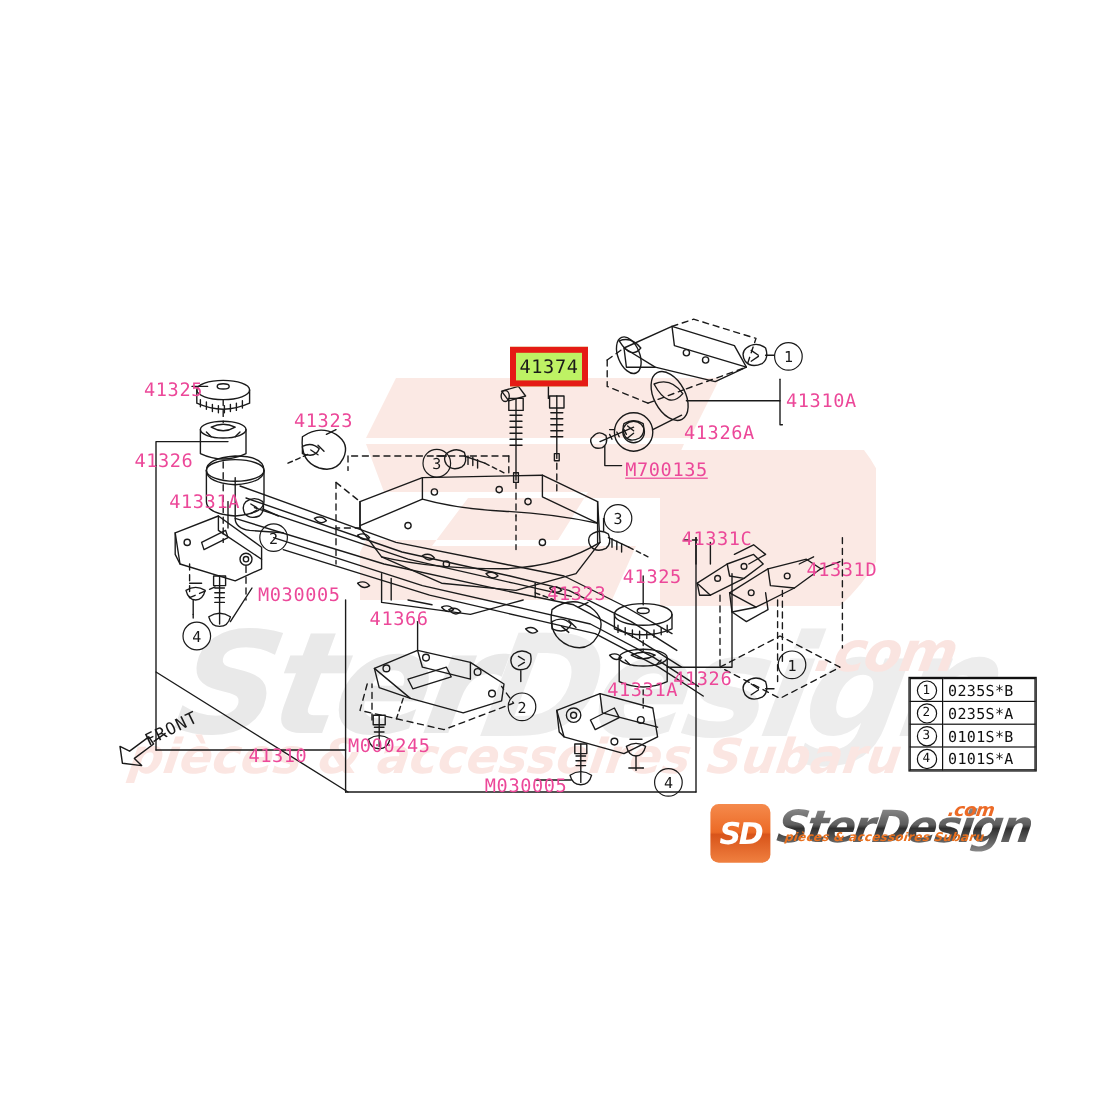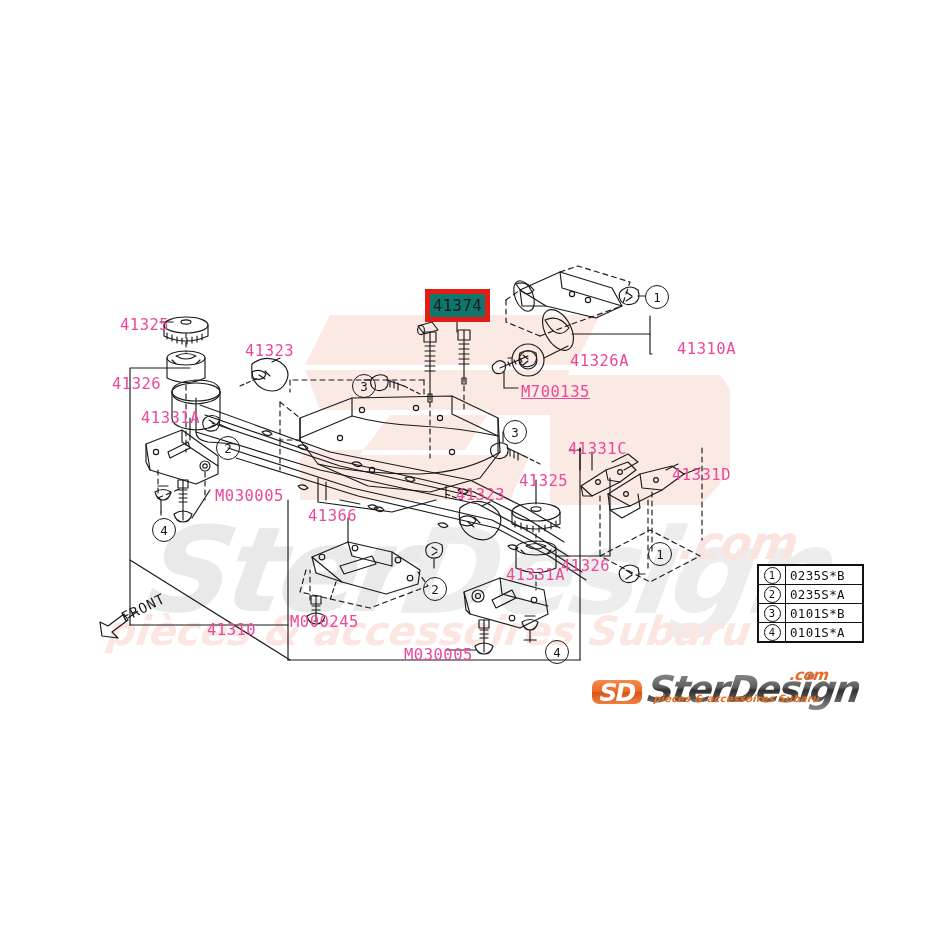--- a/index.html
+++ b/index.html
@@ -39,21 +39,21 @@
        font-size:15.5px;color:#ec4899;white-space:nowrap;letter-spacing:0.5px;}
 
   .callout{position:absolute;width:22px;height:22px;border-radius:50%;
            border:1.4px solid #1a1a1a;background:transparent;
            font-family:"DejaVu Sans Mono","Liberation Mono",monospace;
            font-size:12.5px;color:#1a1a1a;
            display:flex;align-items:center;justify-content:center;}
 
   
   #hl-41374{position:absolute;left:425px;top:289px;width:65px;height:33px;
-            border:5px solid #e51b15;background:#0f766e;box-sizing:border-box;}
+            border:5px solid #e51b15;background:#bef264;box-sizing:border-box;}
   #hl-41374 .lblin{position:absolute;left:0;top:0;width:100%;height:100%;
             display:flex;align-items:center;justify-content:center;
             font-family:"DejaVu Sans Mono","Liberation Mono",monospace;
             font-size:15.5px;color:#1a1a1a;letter-spacing:0.5px;}
 
   
   #front-arrow{position:absolute;left:98px;top:596px;width:80px;height:46px;}
   #front-arrow .ftxt{position:absolute;left:24px;top:14px;
       font-family:"DejaVu Sans Mono","Liberation Mono",monospace;
       font-size:14px;color:#1a1a1a;transform:rotate(-26deg);
@@ -67,21 +67,21 @@
              font-family:"DejaVu Sans Mono","Liberation Mono",monospace;
              font-size:12.5px;color:#111;}
   #legend td.num{width:26px;text-align:center;vertical-align:middle;}
   #legend td.code{width:72px;padding-left:4px;vertical-align:middle;letter-spacing:0.3px;}
   .circnum{display:inline-flex;width:15px;height:15px;border-radius:50%;
            border:1.2px solid #111;align-items:center;justify-content:center;
            font-size:10.5px;line-height:1;}
 
   
   #logo{position:absolute;left:592px;top:668px;width:256px;height:48px;}
-  #logo-badge{position:absolute;left:0;top:12px;width:50px;height:24px;
+  #logo-badge{position:absolute;left:0;top:2px;width:50px;height:49px;
               background:linear-gradient(180deg,#f58a4c 0%,#ec6a26 48%,#d8541a 52%,#f08040 100%);
               border-radius:7px;}
   #logo-badge .sd{position:absolute;left:0;top:0;width:100%;height:100%;
               display:flex;align-items:center;justify-content:center;
               font-family:"DejaVu Sans",sans-serif;font-style:italic;font-weight:bold;
               font-size:25px;color:#ffffff;letter-spacing:-2px;}
   #logo-word{position:absolute;left:56px;top:0px;
               font-family:"DejaVu Sans",sans-serif;font-style:italic;font-weight:bold;
               font-size:37px;letter-spacing:-2px;white-space:nowrap;
               background:linear-gradient(180deg,#9a9a9a 0%,#5d5d5d 45%,#2f2f2f 52%,#8e8e8e 100%);
@@ -406,21 +406,21 @@
   <div class="lbl" style="left:245px;top:342px;">41323</div>
   <div class="lbl" style="left:112px;top:375px;">41326</div>
   <div class="lbl" style="left:141px;top:409px;">41331A</div>
   <div class="lbl" style="left:215px;top:487px;">M030005</div>
   <div class="lbl" style="left:308px;top:507px;">41366</div>
   <div class="lbl" style="left:207px;top:621px;">41310</div>
   <div class="lbl" style="left:290px;top:613px;">M000245</div>
   <div class="lbl" style="left:404px;top:646px;">M030005</div>
   <div class="lbl" style="left:521px;top:383px;text-decoration:underline;">M700135</div>
   <div class="lbl" style="left:570px;top:342px;margin-top:10px;">41326A</div>
-  <div class="lbl" style="left:677px;top:325px;margin-top:15px;">41310A</div>
+  <div class="lbl" style="left:655px;top:325px;">41310A</div>
   <div class="lbl" style="left:456px;top:486px;">41323</div>
   <div class="lbl" style="left:519px;top:472px;">41325</div>
   <div class="lbl" style="left:561px;top:557px;">41326</div>
   <div class="lbl" style="left:506px;top:566px;">41331A</div>
   <div class="lbl" style="left:568px;top:440px;">41331C</div>
   <div class="lbl" style="left:672px;top:466px;text-align:center;">41331D</div>
 
   <div id="hl-41374">
     <span class="lblin">41374</span>
   </div>

